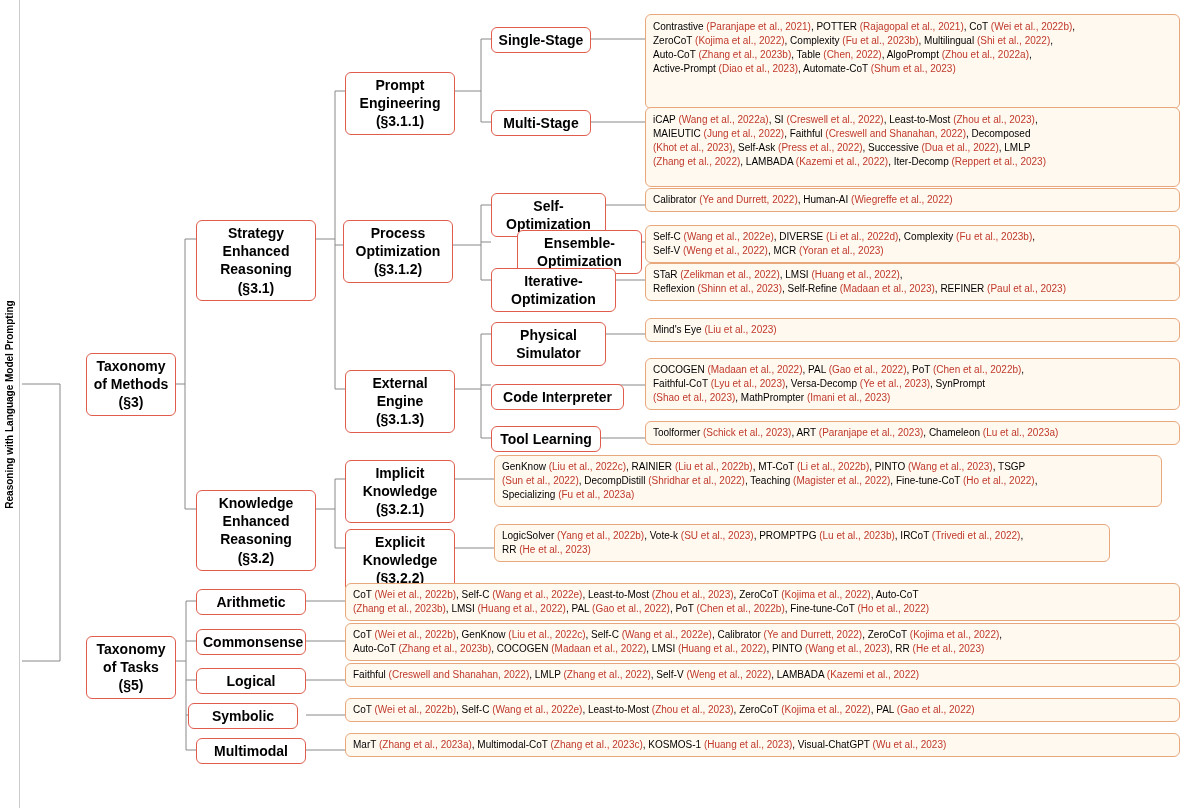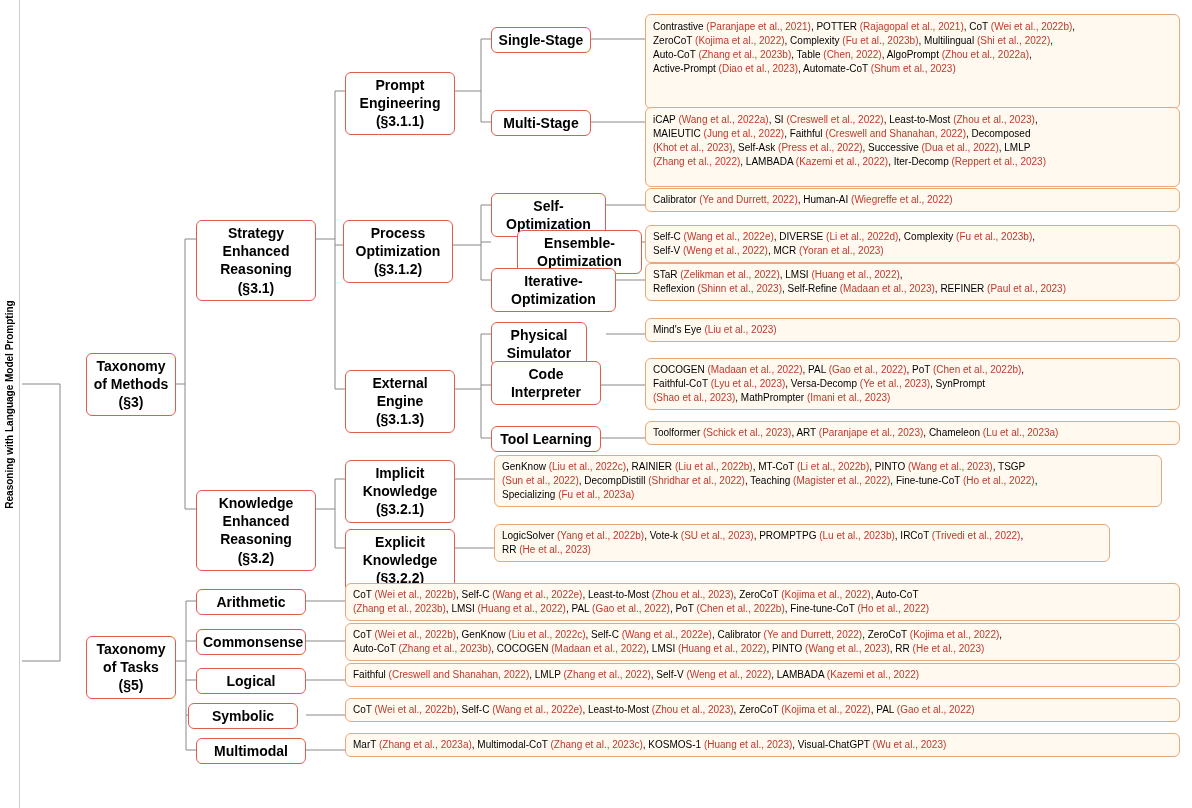--- a/index.html
+++ b/index.html
@@ -181,25 +181,25 @@
 </div>
 
 <div class="node" style="left:491px;top:230px;width:125px;min-height:24px;margin-left:26px;">
   <span>Ensemble-Optimization</span>
 </div>
 
 <div class="node" style="left:491px;top:268px;width:125px;min-height:24px;">
   <span>Iterative-Optimization</span>
 </div>
 
-<div class="node" style="left:491px;top:322px;width:96px;min-height:24px;">
+<div class="node" style="left:491px;top:322px;width:115px;min-height:24px;">
   <span>Physical Simulator</span>
 </div>
 
-<div class="node" style="left:491px;top:361px;width:110px;min-height:24px;">
+<div class="node" style="left:491px;top:384px;width:133px;min-height:24px;">
   <span>Code Interpreter</span>
 </div>
 
 <div class="node" style="left:491px;top:426px;width:110px;min-height:24px;">
   <span>Tool Learning</span>
 </div>
 
 <div class="node leaf" style="left:645px;top:14px;width:535px;min-height:95px;padding:5px 7px;">
   <span>Contrastive <span class="ref">(Paranjape et al., 2021)</span>, POTTER <span class="ref">(Rajagopal et al., 2021)</span>, CoT <span class="ref">(Wei et al., 2022b)</span>,<br>
 ZeroCoT <span class="ref">(Kojima et al., 2022)</span>, Complexity <span class="ref">(Fu et al., 2023b)</span>, Multilingual <span class="ref">(Shi et al., 2022)</span>,<br>

